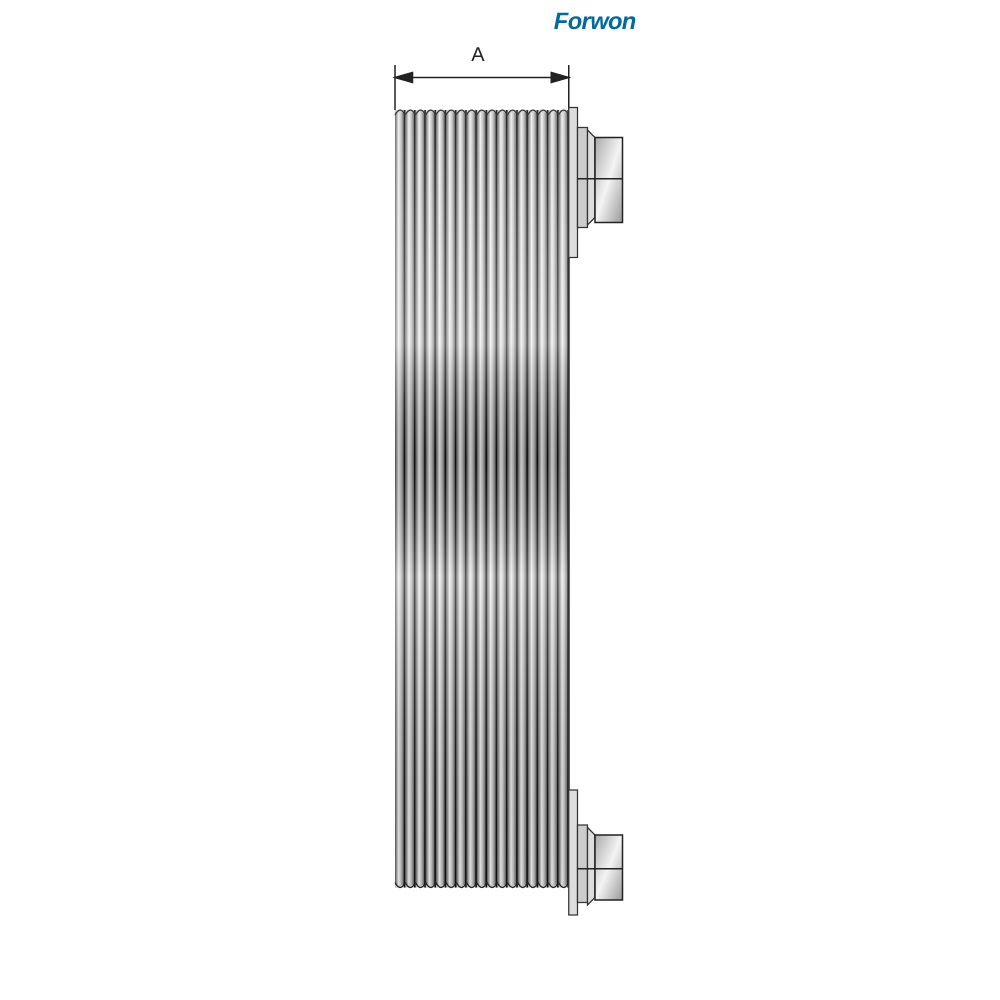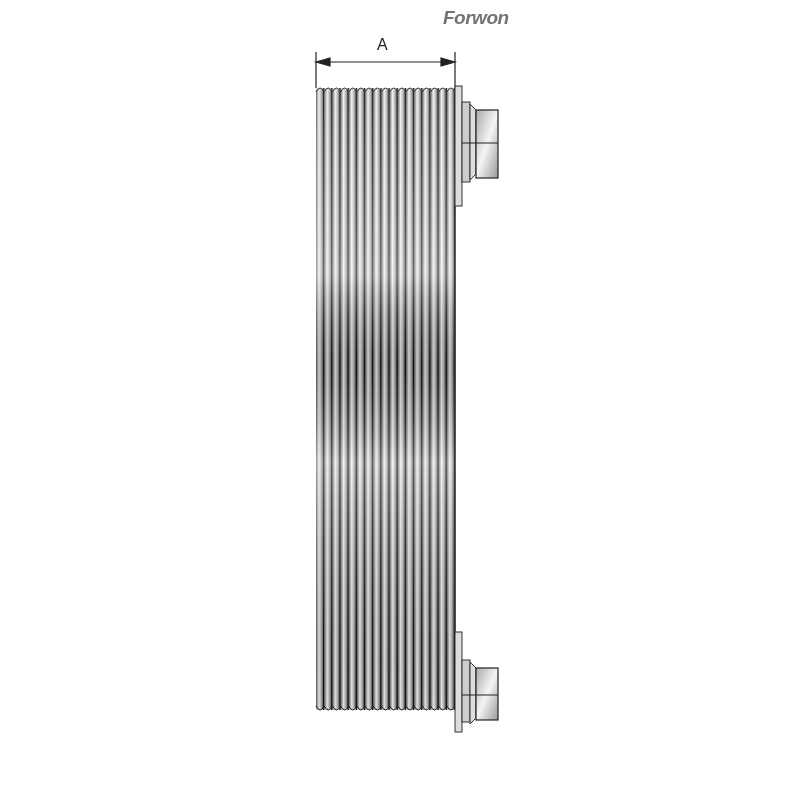--- a/index.html
+++ b/index.html
@@ -1,17 +1,17 @@
 <!DOCTYPE html>
 <html><head>
 <meta charset="utf-8">
 <style>
   html,body{margin:0;padding:0;background:#fff;}
   body{width:800px;height:800px;position:relative;overflow:hidden;font-family:"Liberation Sans",sans-serif;}
-  .logo{position:absolute;left:443px;top:7px;font-style:italic;font-weight:bold;font-size:19px;color:#737373;letter-spacing:-0.5px;}
+  .logo{position:absolute;left:443px;top:7px;font-style:italic;font-weight:bold;font-size:19px;color:#0369a1;letter-spacing:-0.5px;}
   .dim-label{position:absolute;left:377px;top:36px;font-size:16px;color:#222;}
   svg{position:absolute;left:0;top:0;}
 </style>
 </head>
 <body>
 
 <div class="logo">Forwon</div>
 <div class="dim-label">A</div>
 
 <svg width="800" height="800">

